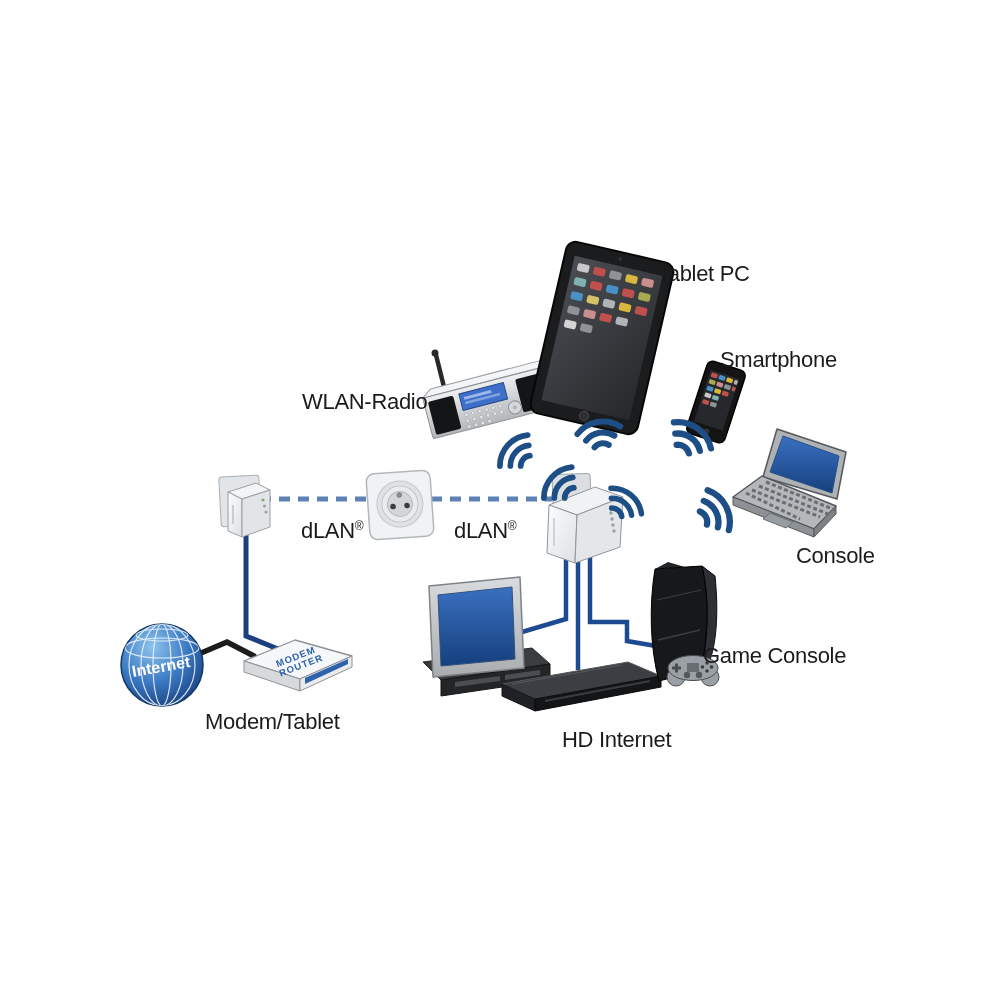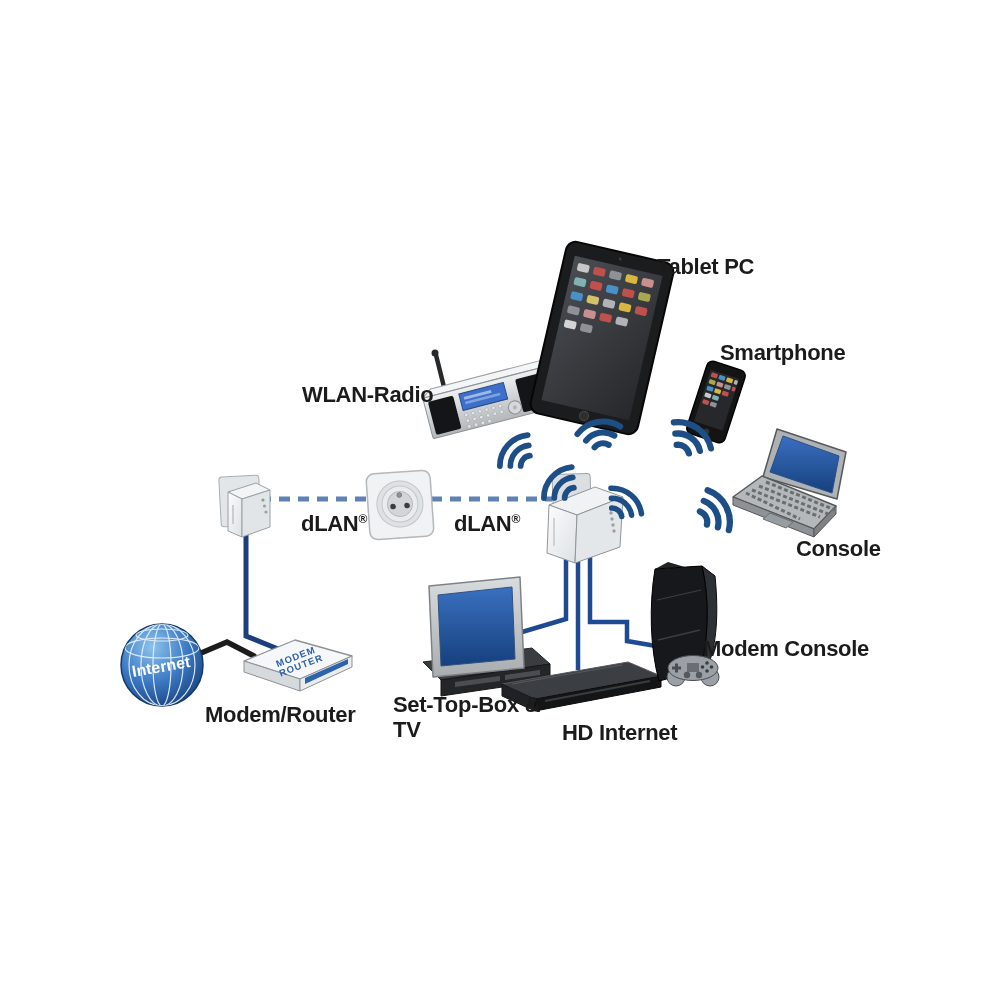--- a/index.html
+++ b/index.html
@@ -1,20 +1,20 @@
 <!DOCTYPE html>
 <html><head>
 <meta charset="utf-8">
 <style>
   html,body{margin:0;padding:0;background:#fff;}
   #canvas{position:relative;width:1000px;height:1000px;background:#ffffff;overflow:hidden;
           font-family:"Liberation Sans", sans-serif;}
   #art{position:absolute;left:0;top:0;}
-  .lbl{position:absolute;font-weight:bold;font-size:22px;color:#1b1b1b;white-space:nowrap;
-       line-height:1.15;letter-spacing:-0.3px;}
+  .lbl{position:absolute;font-weight:normal;font-size:22px;color:#1b1b1b;white-space:nowrap;
+       line-height:1.15;letter-spacing:-0.3px;margin-top:7px;}
   .lbl sup{font-size:0.55em;}
 </style>
 </head>
 <body>
 
 <div id="canvas">
 
 <svg id="art" width="1000" height="1000" viewBox="0 0 1000 1000">
   <defs>
     <radialGradient id="globeGrad" cx="38%" cy="28%" r="80%">
@@ -264,18 +264,17 @@
   <use href="#fan" transform="translate(678,456) rotate(-55) scale(1.25)"></use>
   <use href="#fan" transform="translate(696,522) rotate(-28) scale(1.25)"></use>
 </svg>
 
 <div class="lbl" style="left:657px;top:254px"><span>Tablet PC</span></div>
 <div class="lbl" style="left:720px;top:340px"><span>Smartphone</span></div>
 <div class="lbl" style="left:302px;top:382px"><span>WLAN-Radio</span></div>
 <div class="lbl" style="left:796px;top:536px"><span>Console</span></div>
 <div class="lbl" style="left:301px;top:511px"><span>dLAN</span><sup>®</sup></div>
 <div class="lbl" style="left:454px;top:511px"><span>dLAN</span><sup>®</sup></div>
-<div class="lbl" style="left:703px;top:636px"><span>Modem Console</span></div>
-<div class="lbl" style="left:205px;top:702px"><span>Modem/Router</span></div>
-<div class="lbl" style="left:393px;top:692px"><span>Set-Top-Box &amp;</span><br><span>TV</span></div>
+<div class="lbl" style="left:703px;top:636px"><span>Game Console</span></div>
+<div class="lbl" style="left:205px;top:702px"><span>Modem/Tablet</span></div>
 <div class="lbl" style="left:562px;top:720px"><span>HD Internet</span></div>
 
 </div>
 
 </body></html>

